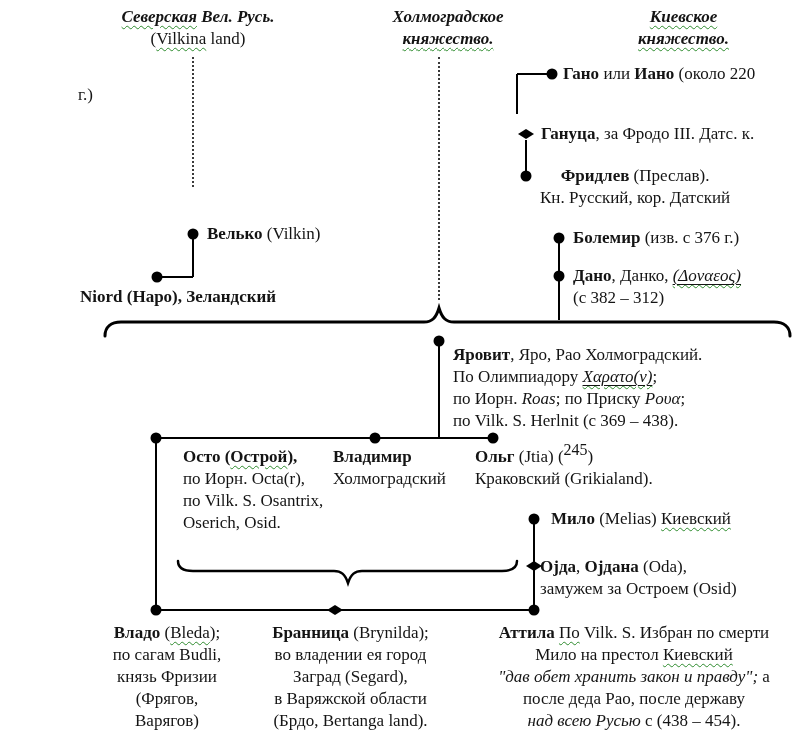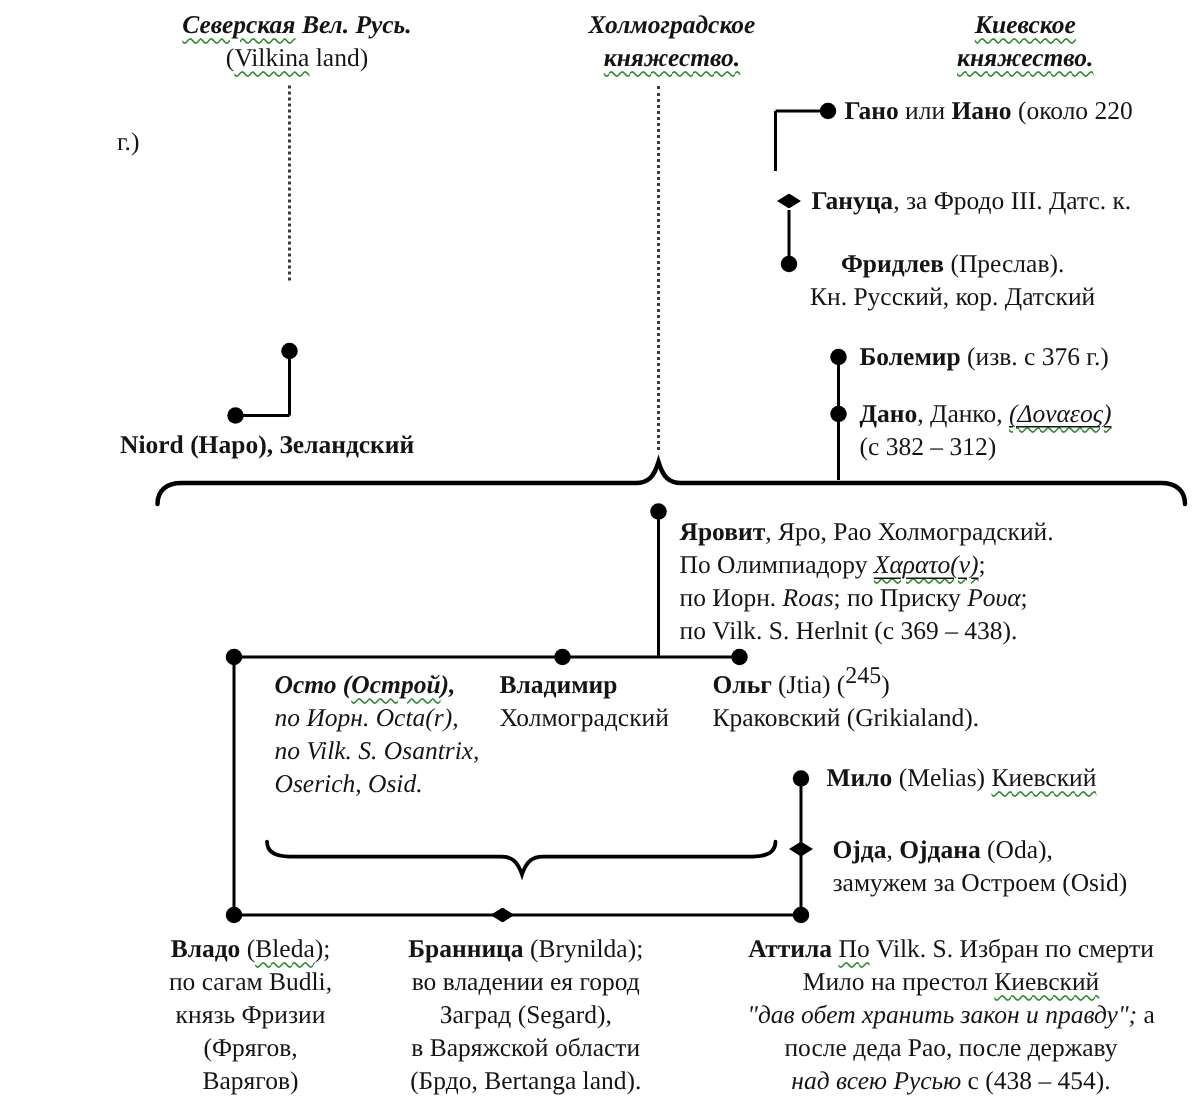--- a/index.html
+++ b/index.html
@@ -97,47 +97,50 @@
     <div><span class="b">Фридлев</span><span> (Преслав).</span></div>
     <div><span>Кн. Русский, кор. Датский</span></div>
   </div>
   <div class="node" style="left:553px;top:227px;text-align:center;">
     <div><span class="b">Болемир</span><span> (изв. с 376 г.)</span></div>
   </div>
   <div class="node" style="left:553px;top:265px;">
     <div><span class="b">Дано</span><span>, Данко, </span><span class="i wavy"><span class="uline">(Δοναεος)</span></span></div>
     <div><span>(с 382 – 312)</span></div>
   </div>
+  <div class="node" style="left:187px;top:223px;">
+    <div><span class="b">Велько</span><span> (Vilkin)</span></div>
+  </div>
   <div class="node" style="left:60px;top:286px;">
     <div><span class="b">Niord (Наро), Зеландский</span></div>
   </div>
   <div class="node" style="left:433px;top:344px;">
     <div><span class="b">Яровит</span><span>, Яро, Рао Холмоградский.</span></div>
     <div><span>По Олимпиадору </span><span class="i wavy"><span class="uline">Χαρατο(ν)</span></span><span>;</span></div>
     <div><span>по Иорн. </span><span class="i">Roas</span><span>; по Приску </span><span class="i">Ρουα</span><span>;</span></div>
     <div><span>по Vilk. S. Herlnit (с 369 – 438).</span></div>
   </div>
-  <div class="node" style="left:163px;top:446px;font-style:italic;">
+  <div class="node" style="left:163px;top:446px;">
     <div><span class="b">Осто (</span><span class="b wavy">Острой</span><span class="b">),</span></div>
     <div><span>по Иорн. Octa(r),</span></div>
     <div><span>по Vilk. S. Osantrix,</span></div>
     <div><span>Oserich, Osid.</span></div>
   </div>
   <div class="node" style="left:313px;top:446px;">
     <div><span class="b">Владимир</span></div>
     <div><span>Холмоградский</span></div>
   </div>
   <div class="node" style="left:455px;top:446px;">
     <div><span class="b">Ольг</span><span> (Jtia) (</span><sup>245</sup><span>)</span></div>
     <div><span>Краковский (Grikialand).</span></div>
   </div>
   <div class="node" style="left:531px;top:508px;">
     <div><span class="b">Мило</span><span> (Melias) </span><span class="wavy">Киевский</span></div>
   </div>
-  <div class="node" style="left:535px;top:556px;">
+  <div class="node" style="left:520px;top:556px;">
     <div><span class="b">Ојда</span><span>, </span><span class="b">Ојдана</span><span> (Oda),</span></div>
     <div><span>замужем за Остроем (Osid)</span></div>
   </div>
   <div class="node ctr" style="left:58px;top:622px;width:178px;">
     <div><span class="b">Владо</span><span> (</span><span class="wavy">Bleda</span><span>);</span></div>
     <div><span>по сагам Budli,</span></div>
     <div><span>князь Фризии</span></div>
     <div><span>(Фрягов,</span></div>
     <div><span>Варягов)</span></div>
   </div>

